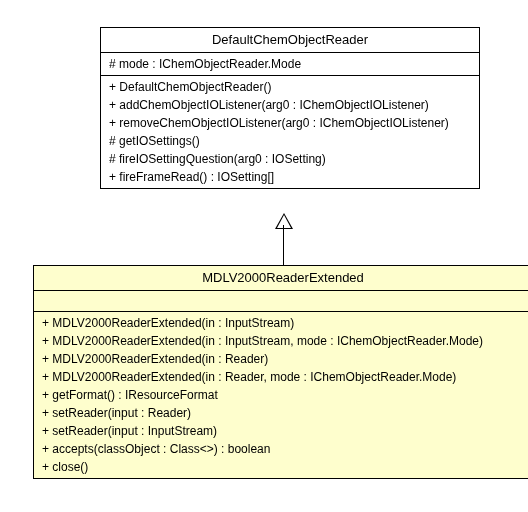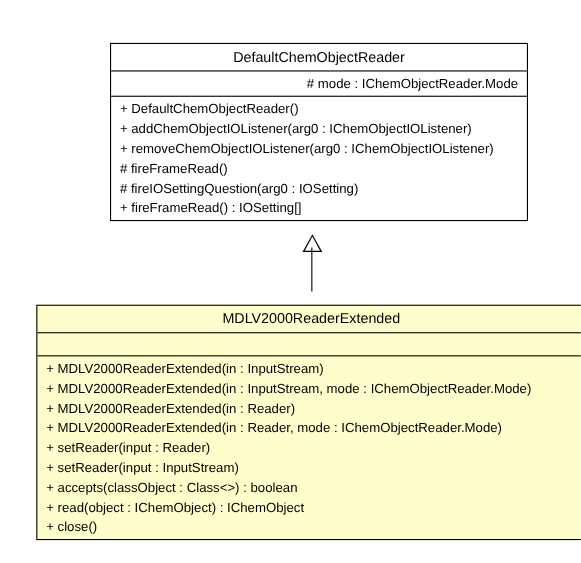--- a/index.html
+++ b/index.html
@@ -10,21 +10,20 @@
     background: #fff;
   }
   .container {
     position: relative;
     width: 528px;
     height: 512px;
   }
   .class-box {
     position: absolute;
     border: 1px solid #000;
-    margin-top: 12px;
   }
   .class-box.parent {
     background: #fff;
     left: 80px;
     top: 7px;
     width: 378px;
   }
   .class-box.child {
     background: #fefecd;
     left: 13px;
@@ -36,21 +35,20 @@
     padding: 3px 8px;
     border-bottom: 1px solid #000;
     font-size: 13px;
     height: 18px;
     line-height: 18px;
   }
   .class-attrs {
     padding: 2px 8px;
     border-bottom: 1px solid #000;
     min-height: 16px;
-    text-align: right;
   }
   .class-methods {
     padding: 2px 8px;
   }
   .attr-line, .method-line {
     padding: 1px 0;
     line-height: 16px;
     white-space: nowrap;
     font-size: 12px;
   }
@@ -91,39 +89,39 @@
 
   <div class="class-box parent">
     <div class="class-title">DefaultChemObjectReader</div>
     <div class="class-attrs">
       <div class="attr-line"># mode : IChemObjectReader.Mode</div>
     </div>
     <div class="class-methods">
       <div class="method-line">+ DefaultChemObjectReader()</div>
       <div class="method-line">+ addChemObjectIOListener(arg0 : IChemObjectIOListener)</div>
       <div class="method-line">+ removeChemObjectIOListener(arg0 : IChemObjectIOListener)</div>
-      <div class="method-line"># fireFrameRead()</div>
+      <div class="method-line"># getIOSettings()</div>
       <div class="method-line"># fireIOSettingQuestion(arg0 : IOSetting)</div>
       <div class="method-line">+ fireFrameRead() : IOSetting[]</div>
     </div>
   </div>
 
   <div class="arrow-head"></div>
   <div class="connector"></div>
 
   <div class="class-box child">
     <div class="class-title">MDLV2000ReaderExtended</div>
     <div class="class-attrs"></div>
     <div class="class-methods">
       <div class="method-line">+ MDLV2000ReaderExtended(in : InputStream)</div>
       <div class="method-line">+ MDLV2000ReaderExtended(in : InputStream, mode : IChemObjectReader.Mode)</div>
       <div class="method-line">+ MDLV2000ReaderExtended(in : Reader)</div>
       <div class="method-line">+ MDLV2000ReaderExtended(in : Reader, mode : IChemObjectReader.Mode)</div>
+      <div class="method-line">+ getFormat() : IResourceFormat</div>
       <div class="method-line">+ setReader(input : Reader)</div>
       <div class="method-line">+ setReader(input : InputStream)</div>
       <div class="method-line">+ accepts(classObject : Class&lt;&gt;) : boolean</div>
-      <div class="method-line">+ read(object : IChemObject) : IChemObject</div>
       <div class="method-line">+ close()</div>
 
     </div>
   </div>
 
 </div>
 
 </body></html>

